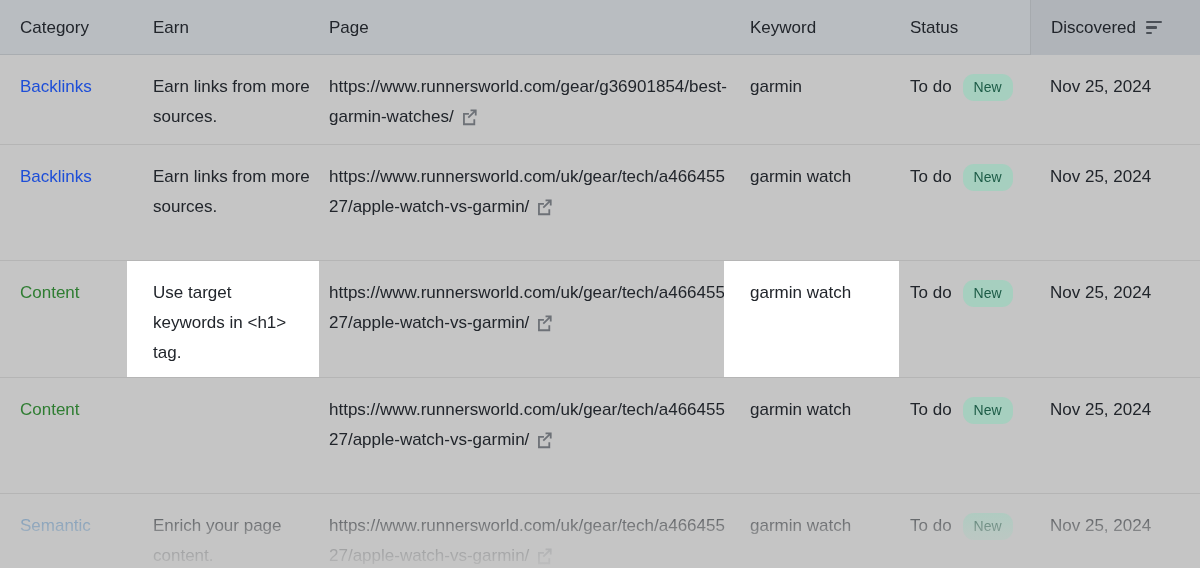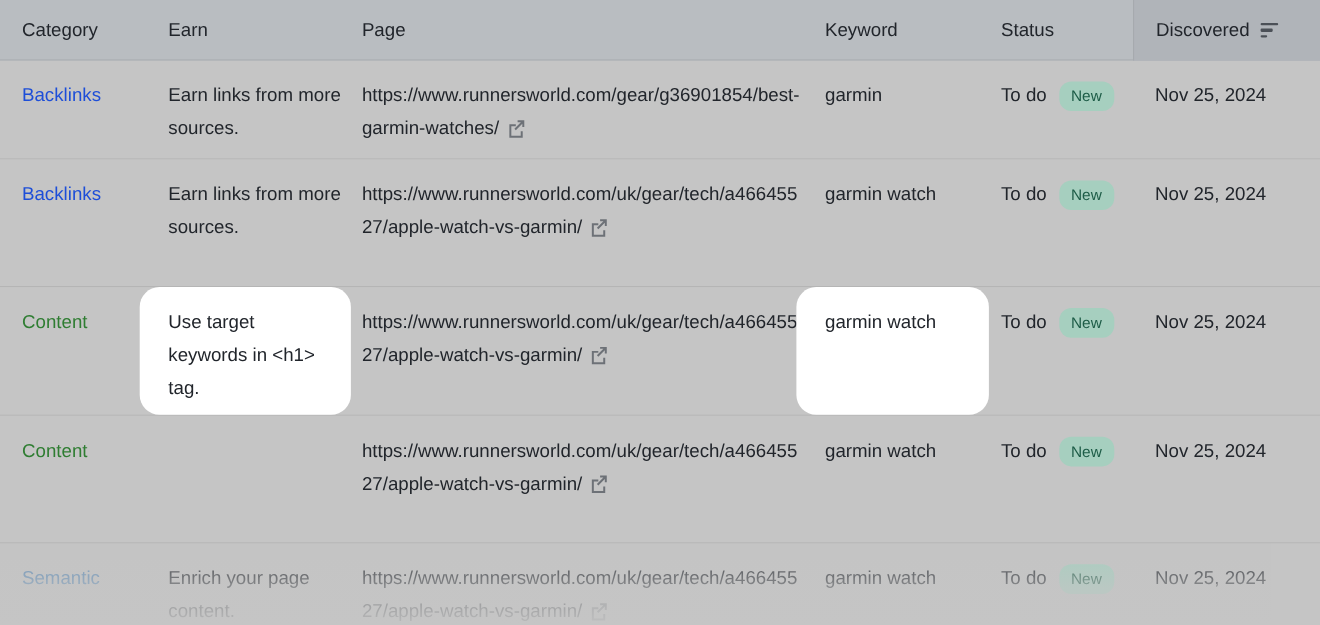--- a/index.html
+++ b/index.html
@@ -83,21 +83,20 @@
     line-height: 30px;
     color: #21252b;
     padding-top: 17px;
   }
   .cell.highlight {
     background: #ffffff;
     top: 0;
     height: 100%;
     padding-left: 26px;
     padding-right: 14px;
-    border-radius: 18px;
   }
 
   .cat { font-weight: 400; }
   .cat.backlinks { color: #1d4ed8; }
   .cat.content   { color: #2f7d32; }
   .cat.semantic  { color: #5b8ab5; }
 
   .page-url { word-break: break-all; }
 
   .ext-icon {

